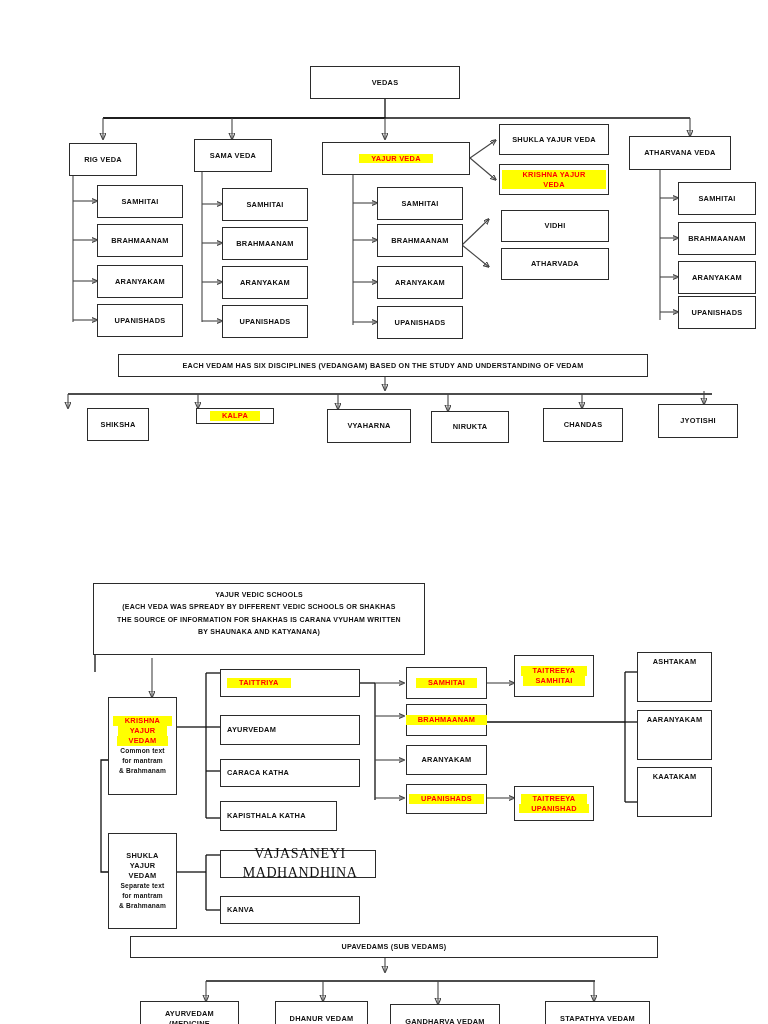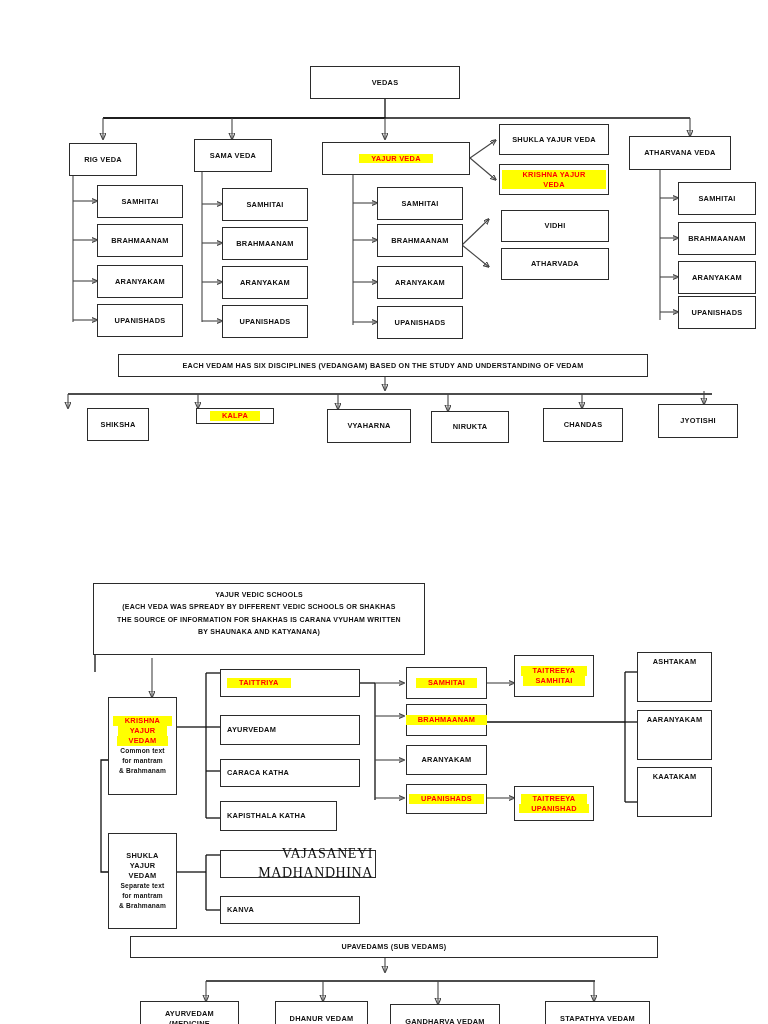--- a/index.html
+++ b/index.html
@@ -41,21 +41,21 @@
     background: #ffff00;
     color: #ff0000;
     padding: 0 12px;
   }
   .box.stack {
     flex-direction: column;
     justify-content: center;
   }
   .box.leftalign {
     justify-content: flex-start;
-    text-align: right;
+    text-align: center;
     padding-left: 6px;
   }
   .box.topalign {
     justify-content: flex-end;
     align-items: flex-start;
     padding-top: 4px;
   }
   .note {
     font-weight: bold;
     font-size: 6.6px;

